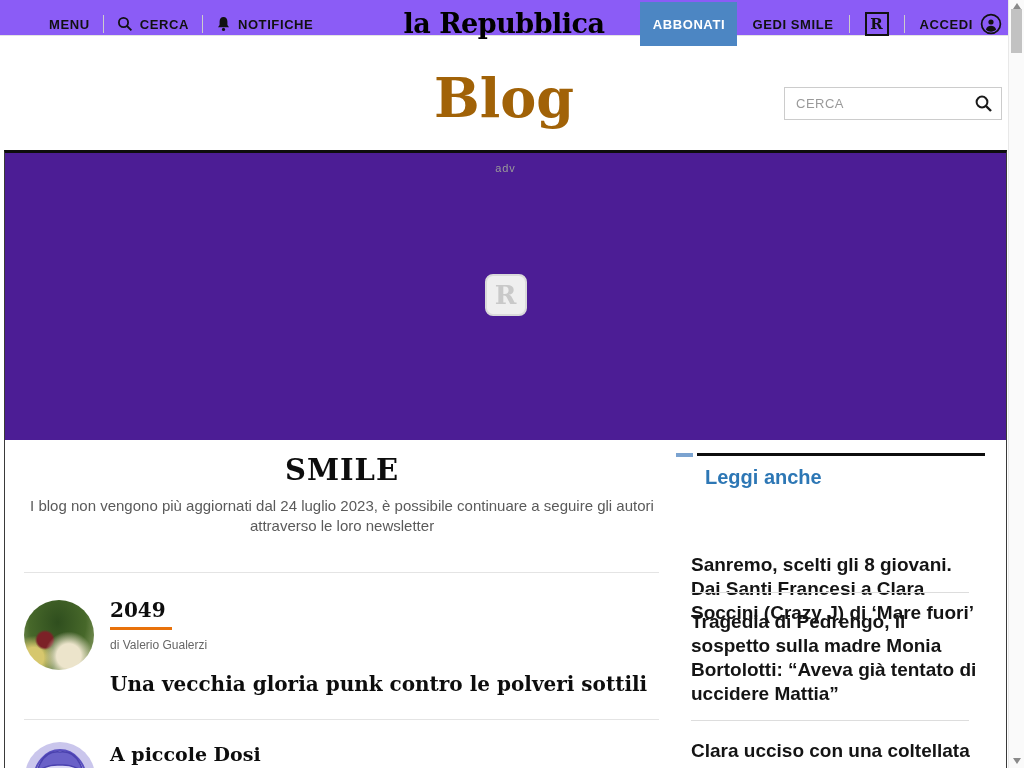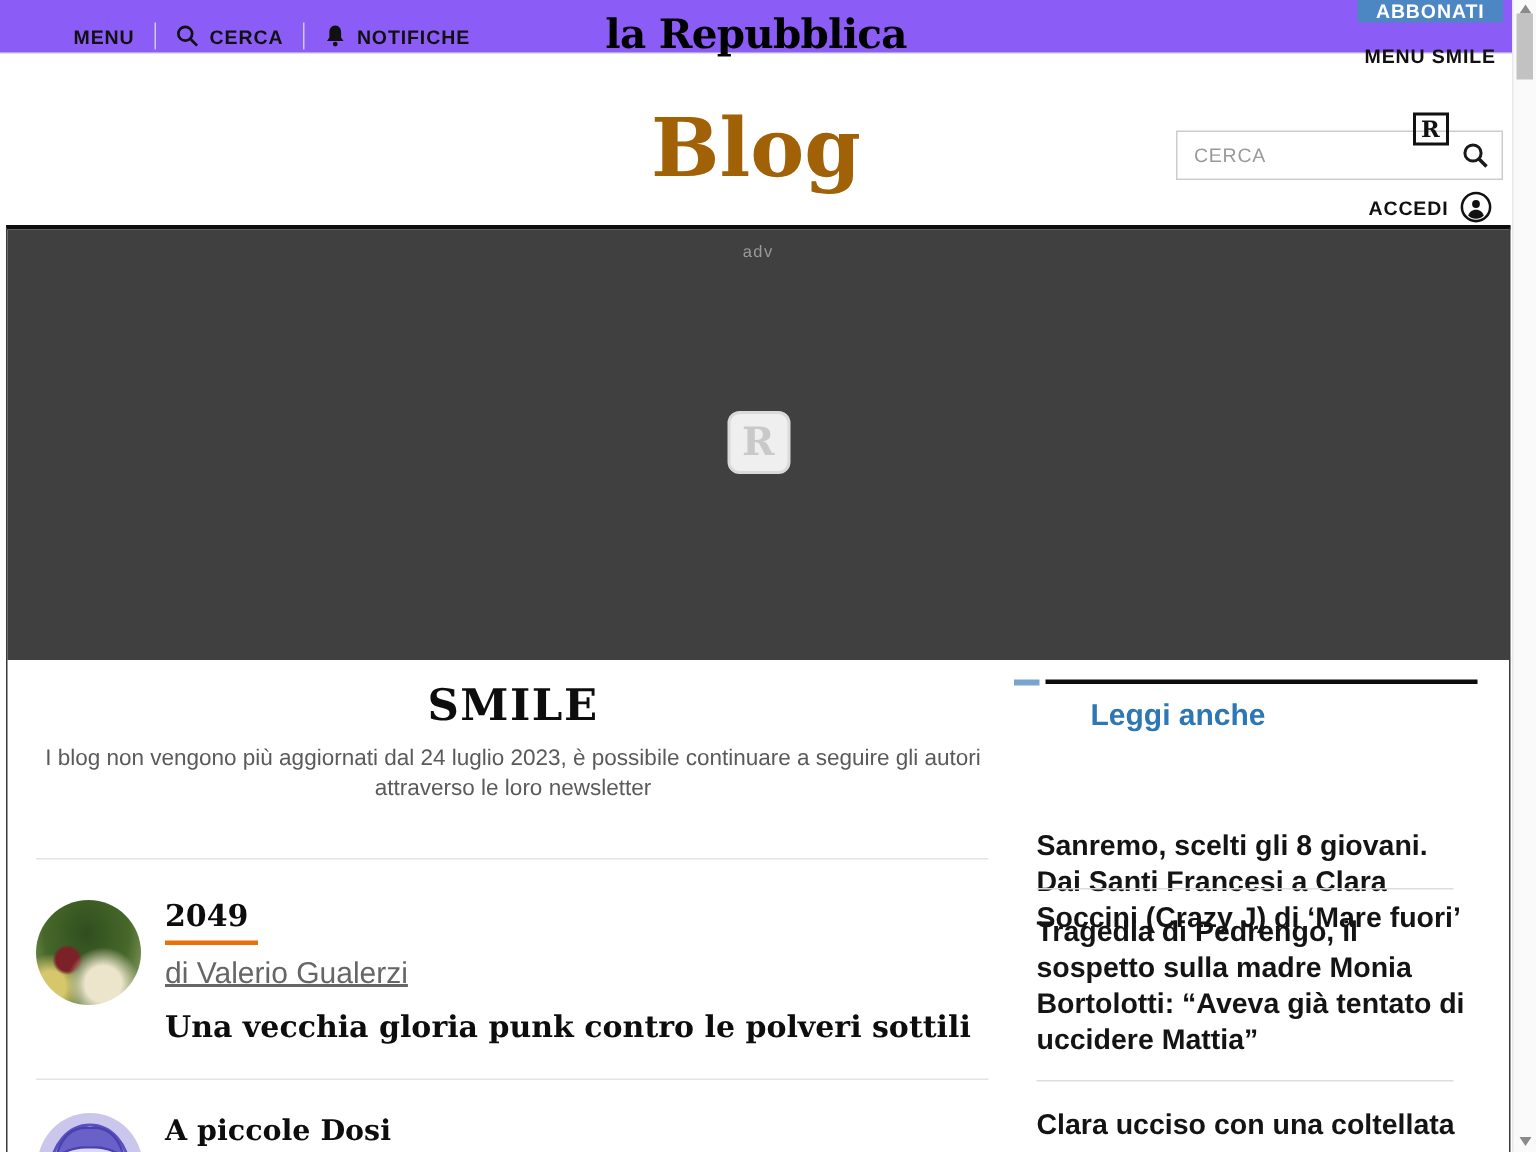--- a/index.html
+++ b/index.html
@@ -7,21 +7,21 @@
   body {
     position:relative; overflow:hidden; background:#fff;
     font-family:"Liberation Sans", sans-serif; color:#111;
   }
   
   .topbar {
     position:absolute; top:0; left:0; width:1008px; height:36px;
     background:#8b5cf6; border-bottom:1px solid #e3e3e3; z-index:30;
   }
   .topbar-left { position:absolute; left:24px; top:0; height:48px; display:flex; align-items:center; gap:13px; }
-  .topbar-right { position:absolute; right:6px; top:0; height:48px; display:flex; align-items:center; gap:15px;flex-direction:column; }
+  .topbar-right { position:absolute; right:6px; top:0; height:48px; display:flex; align-items:center; gap:15px; }
   .tb-item { display:flex; align-items:center; gap:7px; cursor:pointer; }
   .tb-label { font-size:13px; font-weight:bold; letter-spacing:.6px; color:#111; }
   .tb-divider { width:1px; height:18px; background:#ccc; }
   .burger { display:flex; flex-direction:column; gap:3px; width:18px; }
   .burger span { display:block; height:2.5px; background:#111; }
   .logo {
     position:absolute; left:504px; top:8px; transform:translateX(-50%);
     font-family:"DejaVu Serif", serif; font-weight:bold; font-size:27px;
     letter-spacing:-0.5px; color:#000; white-space:nowrap; cursor:pointer;
   }
@@ -47,21 +47,21 @@
     flex:1; border:none; outline:none; font-family:"Liberation Sans", sans-serif;
     font-size:13px; letter-spacing:.5px; color:#333; background:transparent;
   }
   .header-search input::placeholder { color:#9a9a9a; }
   
   .frame {
     position:absolute; left:4px; top:150px; width:1003px; height:618px;
     border-left:1px solid #3a3a3a; border-right:1px solid #3a3a3a; border-top:3px solid #0d0d0d;
     background:#fff;
   }
-  .ad-area { position:relative; width:100%; height:287px; background:#404040; }
+  .ad-area { position:relative; width:100%; height:287px; background:#4c1d95; }
   .adv-label { position:absolute; top:9px; left:0; width:100%; text-align:center; font-size:11px; letter-spacing:1px; color:#9a9a9a; }
   .ad-placeholder {
     position:absolute; top:121px; left:50%; transform:translateX(-50%);
     width:42px; height:42px; background:#efefef; border:2px solid #dadada; border-radius:8px;
     display:flex; align-items:center; justify-content:center;
     font-family:"DejaVu Serif", serif; font-weight:bold; font-size:26px; color:#c9c9c9;
   }
   
   .avviso-title {
     position:absolute; top:453px; left:24px; width:636px; text-align:center;
@@ -84,29 +84,29 @@
       radial-gradient(ellipse at 48% 32%, #2f4e1e, #47682a 55%, #83995f 84%, #ccd2ba);
   }
   .avatar-2 { left:25px; top:742px; background:#cac6ec; }
   .blog-name {
     position:absolute; left:110px; font-family:"DejaVu Serif", serif; font-weight:bold;
     font-size:20px; color:#0d0d0d; cursor:pointer;
   }
   .name-1 { top:598px; }
   .name-2 { top:743px; font-size:19px; }
   .orange-bar { position:absolute; left:110px; top:627px; width:62px; height:3px; background:#e8710a; }
-  .blog-author { position:absolute; left:110px; top:638px; font-size:20px; color:#666;text-decoration:underline; }
+  .blog-author { position:absolute; left:110px; top:638px; font-size:12px; color:#666; }
   .blog-post-title {
     position:absolute; left:110px; top:672px; width:540px;
     font-family:"DejaVu Serif", serif; font-weight:bold; font-size:20px; color:#0d0d0d; cursor:pointer;
   }
   
   .sb-dash { position:absolute; left:676px; top:453px; width:17px; height:4px; background:#7ba3d0; }
   .sb-rule { position:absolute; left:697px; top:453px; width:288px; height:3px; background:#0d0d0d; }
-  .sb-title { position:absolute; left:727px; top:466px; font-size:20px; font-weight:bold; color:#2d77b5; cursor:pointer; }
+  .sb-title { position:absolute; left:705px; top:466px; font-size:20px; font-weight:bold; color:#2d77b5; cursor:pointer; }
   .sb-article {
     position:absolute; left:691px; width:292px;
     font-size:19px; font-weight:bold; line-height:24px; color:#141414; cursor:pointer;
   }
   .sb-a1 { top:505px;margin-top:48px; }
   .sb-a2 { top:610px; }
   .sb-a3 { top:739px; }
   .sb-sep { position:absolute; left:691px; width:278px; height:1px; background:#ddd; }
   .sb-sep1 { top:592px; }
   .sb-sep2 { top:720px; }
@@ -153,21 +153,21 @@
           </svg>
       </span>
       <span class="tb-label">NOTIFICHE</span>
     </div>
   </div>
 
   <div class="logo">la Repubblica</div>
 
   <div class="topbar-right">
     <div class="abbonati-btn">ABBONATI</div>
-    <span class="tb-label" style="cursor:pointer;">MENU SMILE</span>
+    <span class="tb-label" style="cursor:pointer;">GEDI SMILE</span>
     <span class="tb-divider"></span>
     <div class="r-box">R</div>
     <span class="tb-divider"></span>
     <div class="tb-item">
       <span class="tb-label">ACCEDI</span>
       <span class="icon">
         <svg width="22" height="22" viewBox="0 0 22 22">
             <circle cx="11" cy="11" r="9.4" fill="none" stroke="#111" stroke-width="1.7"></circle>
             <circle cx="11" cy="9" r="2.6" fill="#111"></circle>
             <path d="M5.8 16.6 C6.8 13.8 9 12.8 11 12.8 C13 12.8 15.2 13.8 16.2 16.6 C14.8 18 13 18.8 11 18.8 C9 18.8 7.2 18 5.8 16.6 Z" fill="#111"></path>

